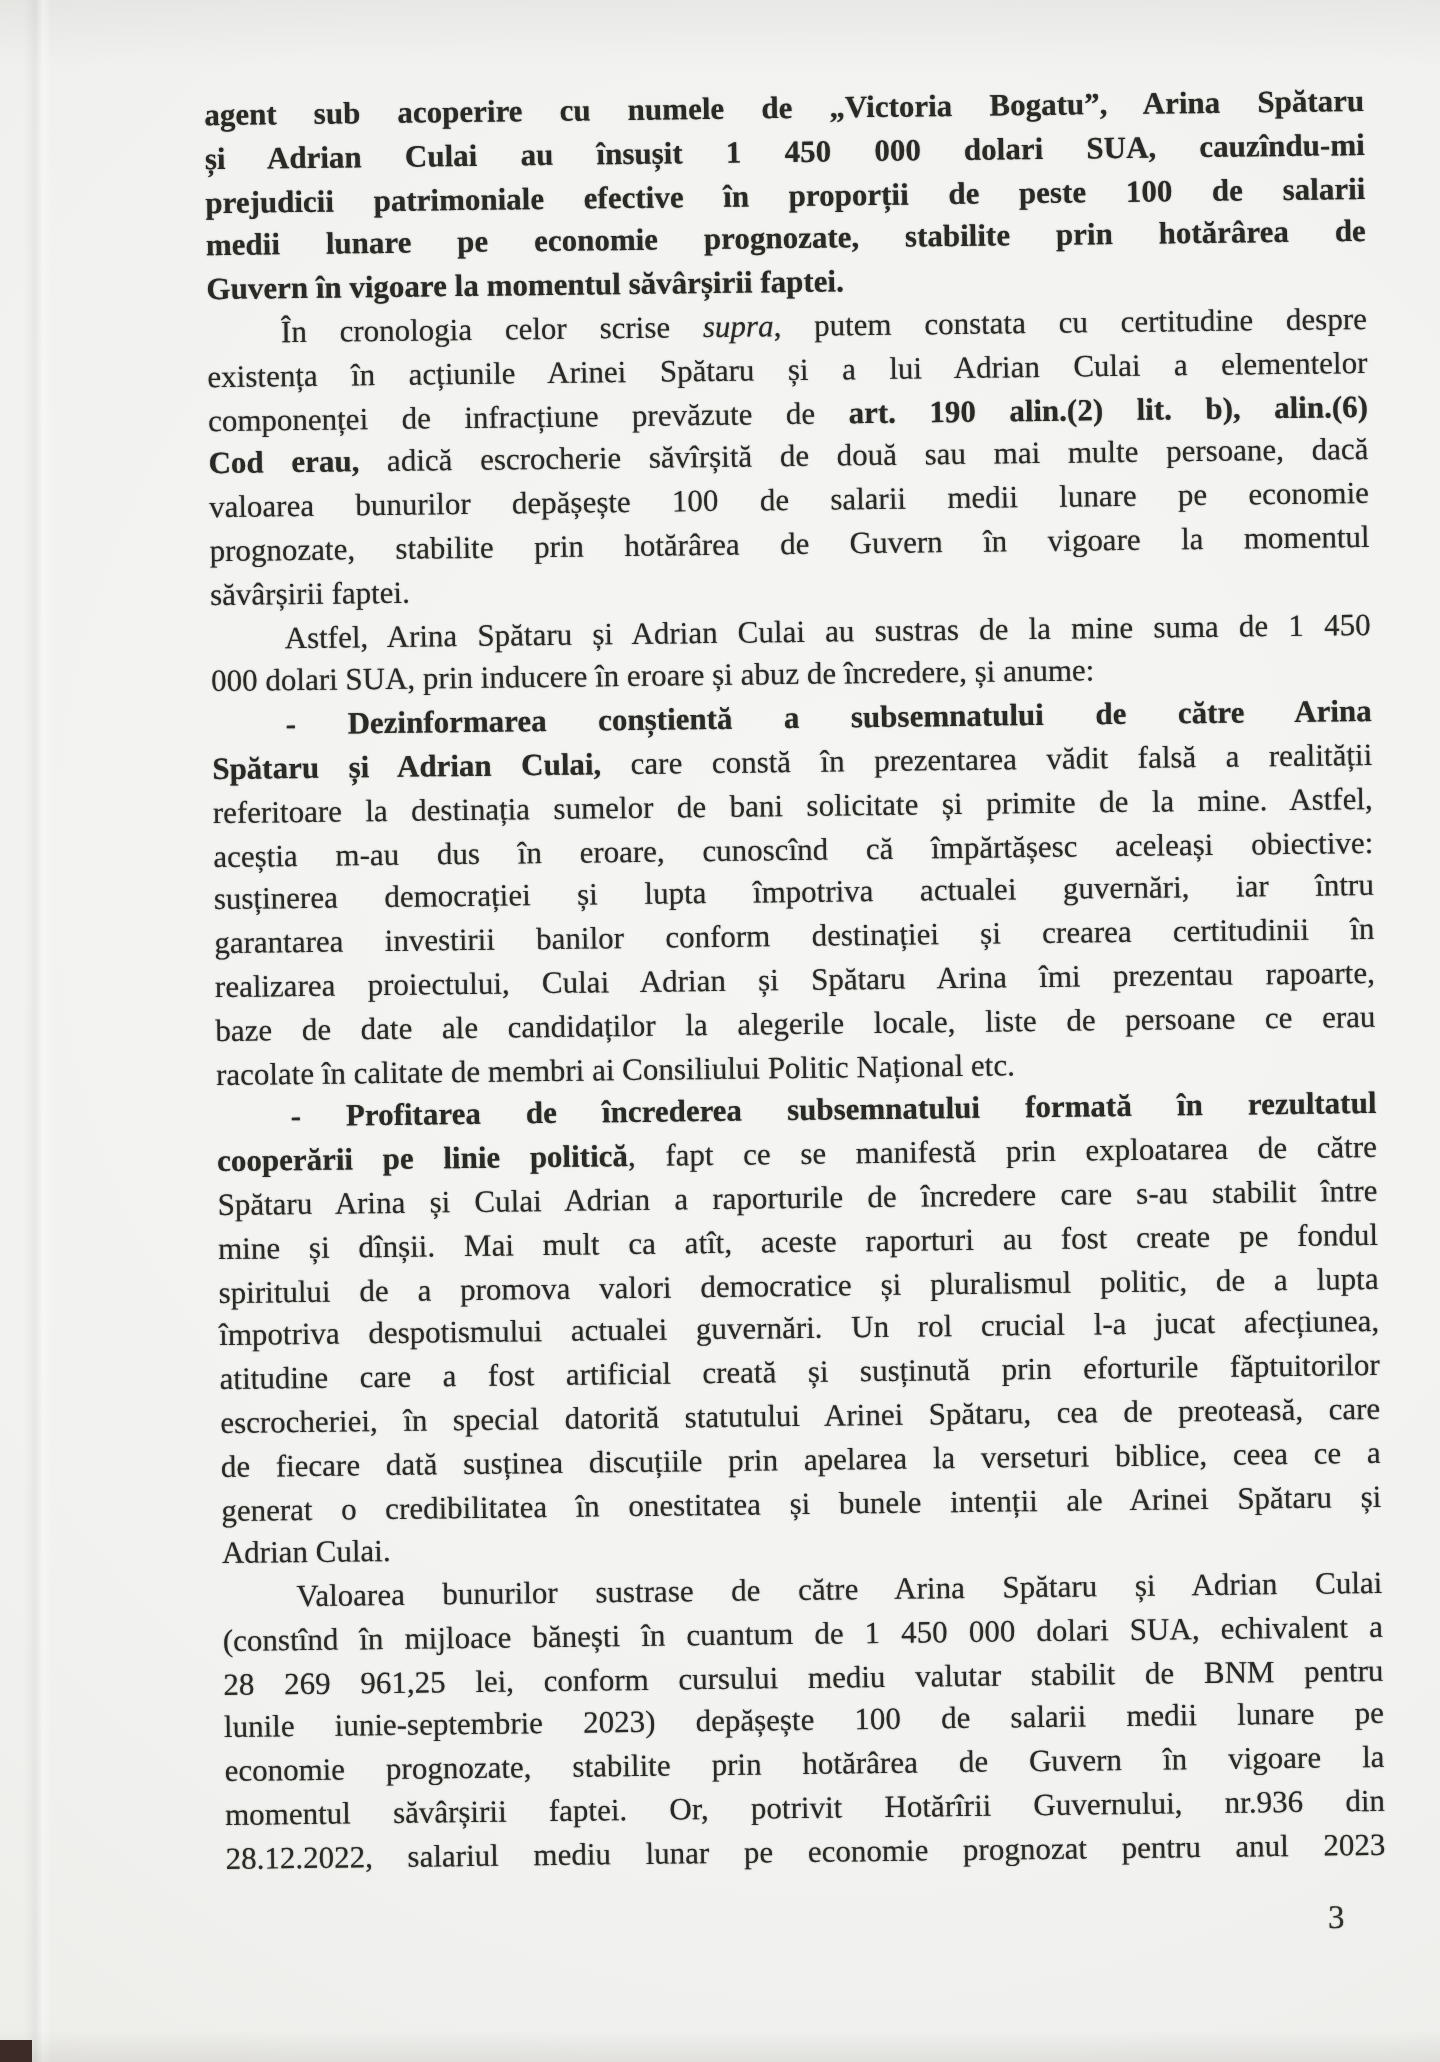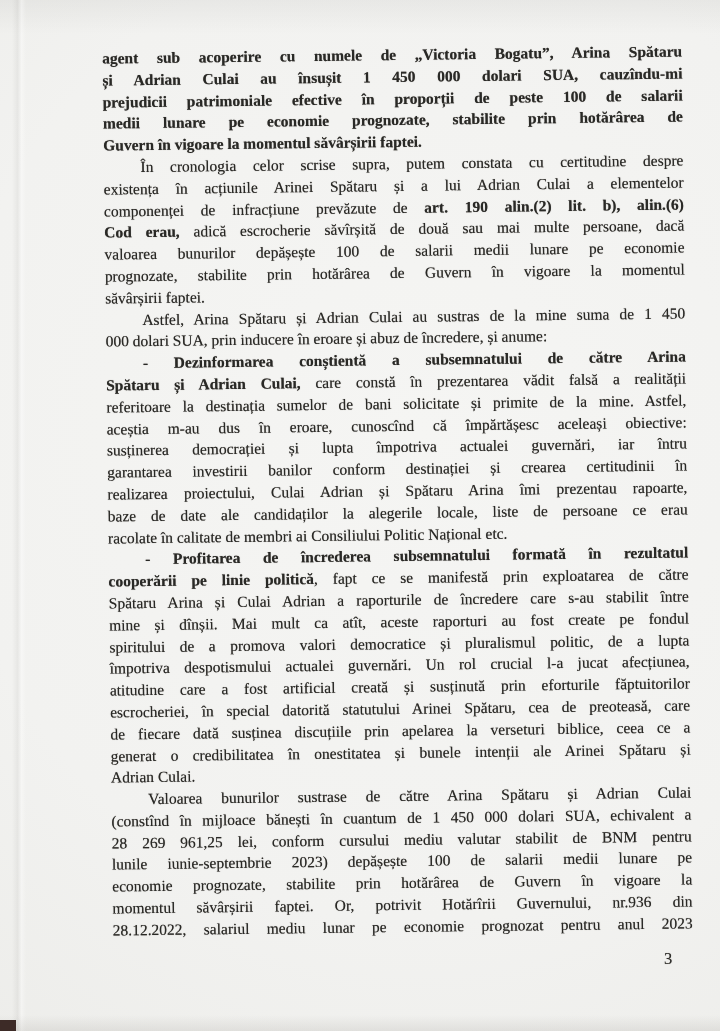--- a/index.html
+++ b/index.html
@@ -63,21 +63,21 @@
   }
   .para { margin: 0; padding: 0; }
   .line {
     text-align: justify;
     text-align-last: justify;
     min-height: 21.8px;
   }
   .line.last { text-align-last: left; }
   .line.indent { text-indent: 37px; }
   .b { font-weight: bold; }
-  .i { }
+  .i { font-style: italic; }
   .page-number {
     position: absolute;
     left: 664px;
     top: 949px;
     font-size: 16.5px;
     color: #30302d;
     text-shadow: 0 0 0.7px rgba(72,66,60,0.7);
   }
 </style>
 </head>

